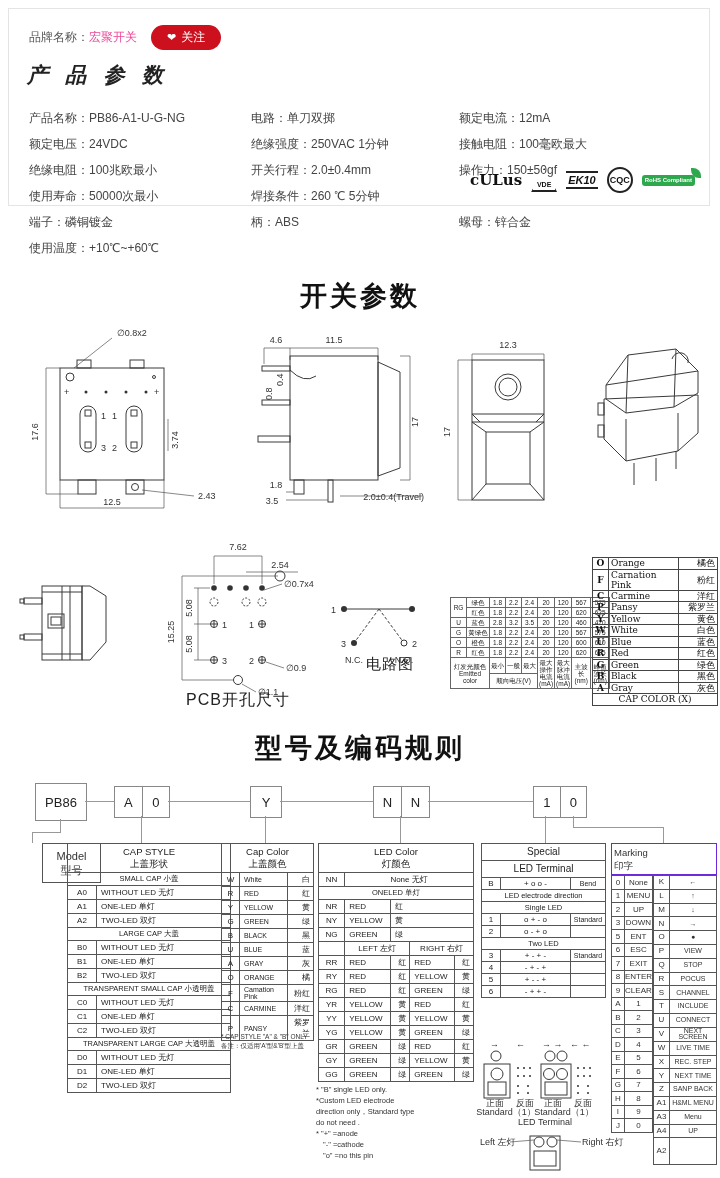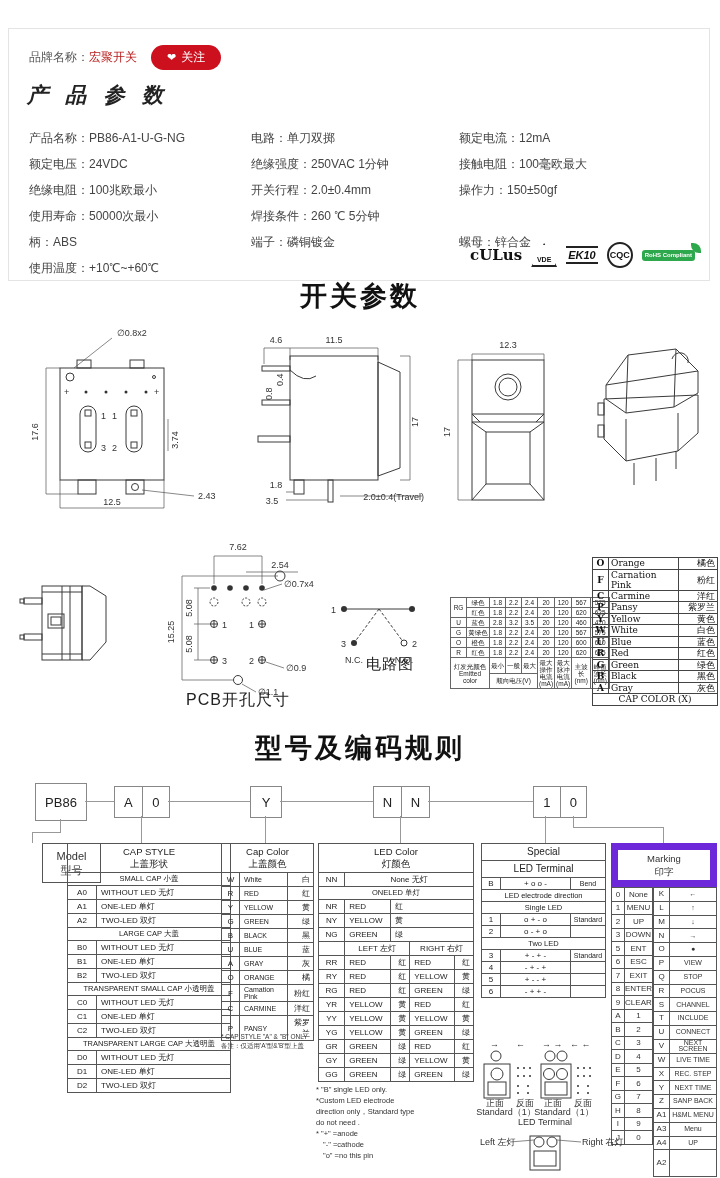--- a/index.html
+++ b/index.html
@@ -1,22 +1,22 @@
 <!DOCTYPE html>
 <html><head>
 <meta charset="utf-8">
 <style>
   html,body{margin:0;padding:0;background:#fff;}
   .page{position:relative;width:720px;height:1178px;background:#fff;overflow:hidden;
         font-family:"Liberation Sans",sans-serif;color:#333;}
   
-  .topcard{position:absolute;left:8px;top:8px;width:702px;height:253px;border:1px solid #e4e4e4;box-sizing:border-box;margin-top:20px;}
+  .topcard{position:absolute;left:8px;top:8px;width:702px;height:198px;border:1px solid #e4e4e4;box-sizing:border-box;}
   .brandrow{position:absolute;left:20px;top:16px;display:flex;align-items:center;font-size:12px;}
   .brandlabel{color:#555;}
-  .brandlink{color:#b91c1c;margin-right:14px;cursor:pointer;}
+  .brandlink{color:#ec4899;margin-right:14px;cursor:pointer;}
   .followbtn{background:#cc101e;color:#fff;border-radius:14px;padding:4px 16px;font-size:12px;
              display:inline-flex;align-items:center;gap:5px;cursor:pointer;}
   .heart{font-size:11px;}
   .prodtitle{position:absolute;left:18px;top:52px;font-family:"DejaVu Serif",serif;font-style:italic;
              font-weight:bold;font-size:21px;letter-spacing:5px;color:#222;}
   .specs{position:absolute;left:20px;top:96px;width:676px;}
   .specrow{display:grid;grid-template-columns:222px 208px 1fr;height:26px;align-items:center;font-size:12px;color:#444;}
   .certs{position:absolute;right:14px;bottom:12px;display:flex;align-items:center;gap:9px;}
   .cert{display:inline-flex;align-items:center;justify-content:center;font-weight:bold;color:#111;}
   .cert.ul{font-size:15px;font-family:"DejaVu Serif",serif;}
@@ -51,21 +51,21 @@
   .btable{position:absolute;font-size:8px;color:#222;}
   .btable td{border:1px solid #555;text-align:center;padding:1px 2px;}
   .btable .hdr{font-size:9.5px;line-height:12px;padding:2px;}
   .btable .sec{font-size:7.5px;}
   .btable .al{text-align:left;padding-left:4px;}
   .btable .ar{text-align:right;padding-right:3px;}
   .modelbox{position:absolute;left:5px;top:843px;width:57px;height:38px;border:1px solid #555;
             display:flex;flex-direction:column;align-items:center;justify-content:center;font-size:11px;line-height:14px;margin-left:37px;}
   .note{position:absolute;color:#333;}
   .mkwrap{position:absolute;left:611px;top:843px;width:106px;}
-  .mkhdr{border:7px solid #6d28d9;text-align:center;font-size:9.5px;line-height:13px;padding:2px;box-sizing:border-box;}
+  .mkhdr{border:1px solid #6d28d9;text-align:left;font-size:9.5px;line-height:13px;padding:2px;box-sizing:border-box;}
   .mkcols{display:flex;align-items:flex-start;}
   .mk{font-size:8px;width:42px;}
   .mk td{border:1px solid #555;text-align:center;padding:0;height:12.5px;}
   .mk2{font-size:7px;width:64px;}
   .mk2 td{border:1px solid #555;text-align:center;padding:0;height:12.8px;line-height:6.5px;}
   .mk .k{width:13px;}
   .mk2 .k{width:15px;font-size:8px;}
 </style>
 </head>
 <body>
@@ -96,22 +96,22 @@
         <div class="specrow">
         <span>绝缘电阻：100兆欧最小</span>
         <span>开关行程：2.0±0.4mm</span>
         <span>操作力：150±50gf</span>
       </div>
         <div class="specrow">
         <span>使用寿命：50000次最小</span>
         <span>焊接条件：260 ℃ 5分钟</span>
       </div>
         <div class="specrow">
+        <span>端子：磷铜镀金</span>
         <span>柄：ABS</span>
-        <span>端子：磷铜镀金</span>
         <span>螺母：锌合金</span>
       </div>
         <div class="specrow">
         <span>使用温度：+10℃~+60℃</span>
         <span></span>
         <span></span>
       </div>
     </div>
     <div class="certs">
       <span class="cert ul">cULus</span>

